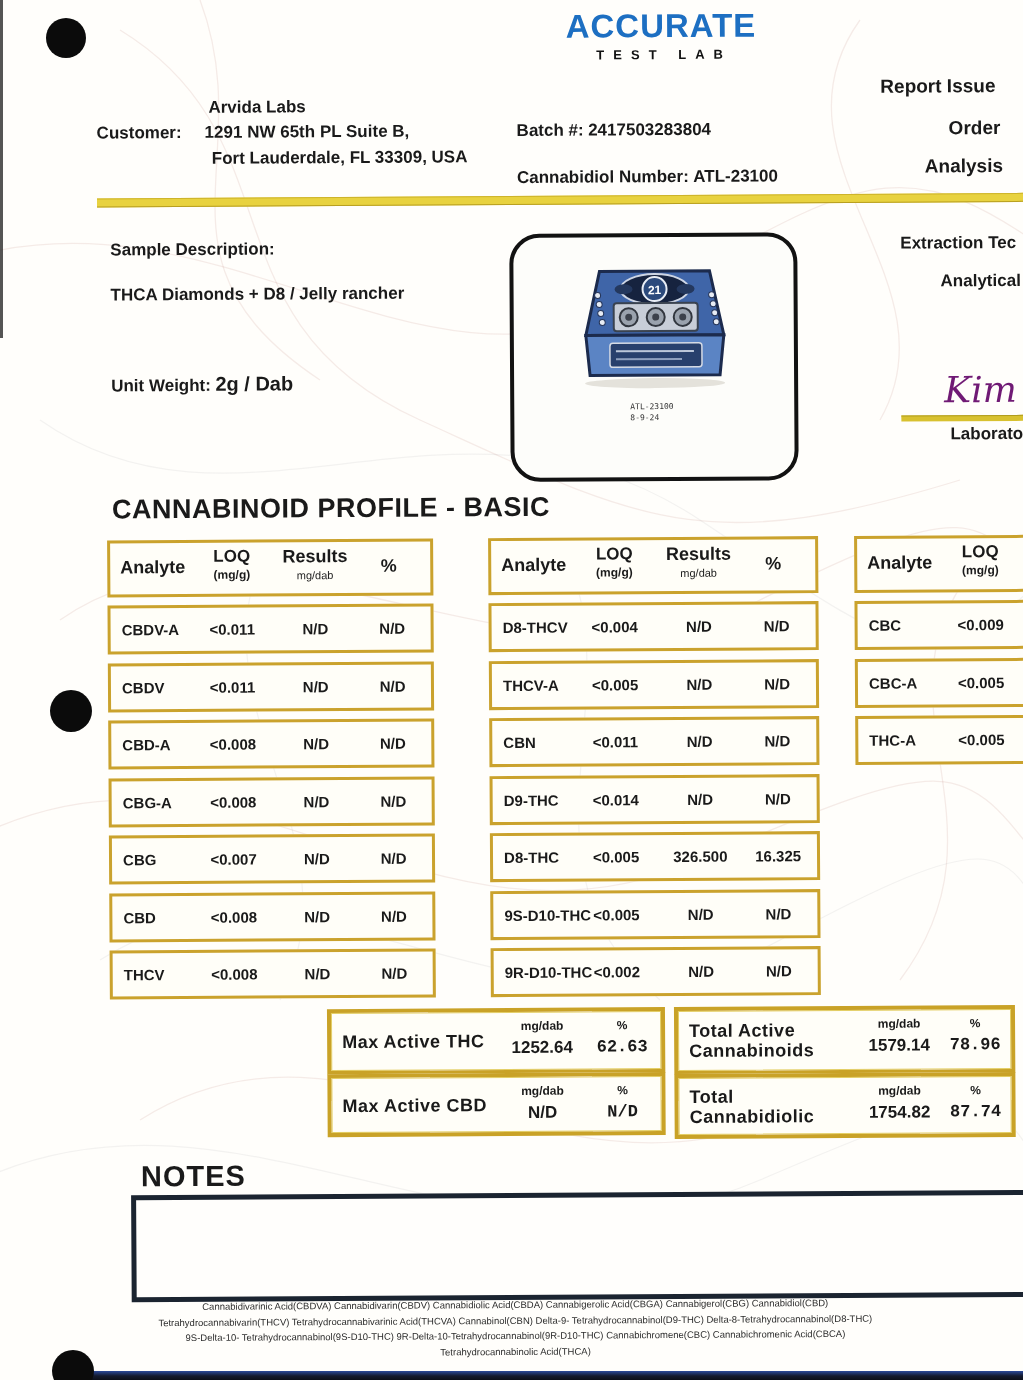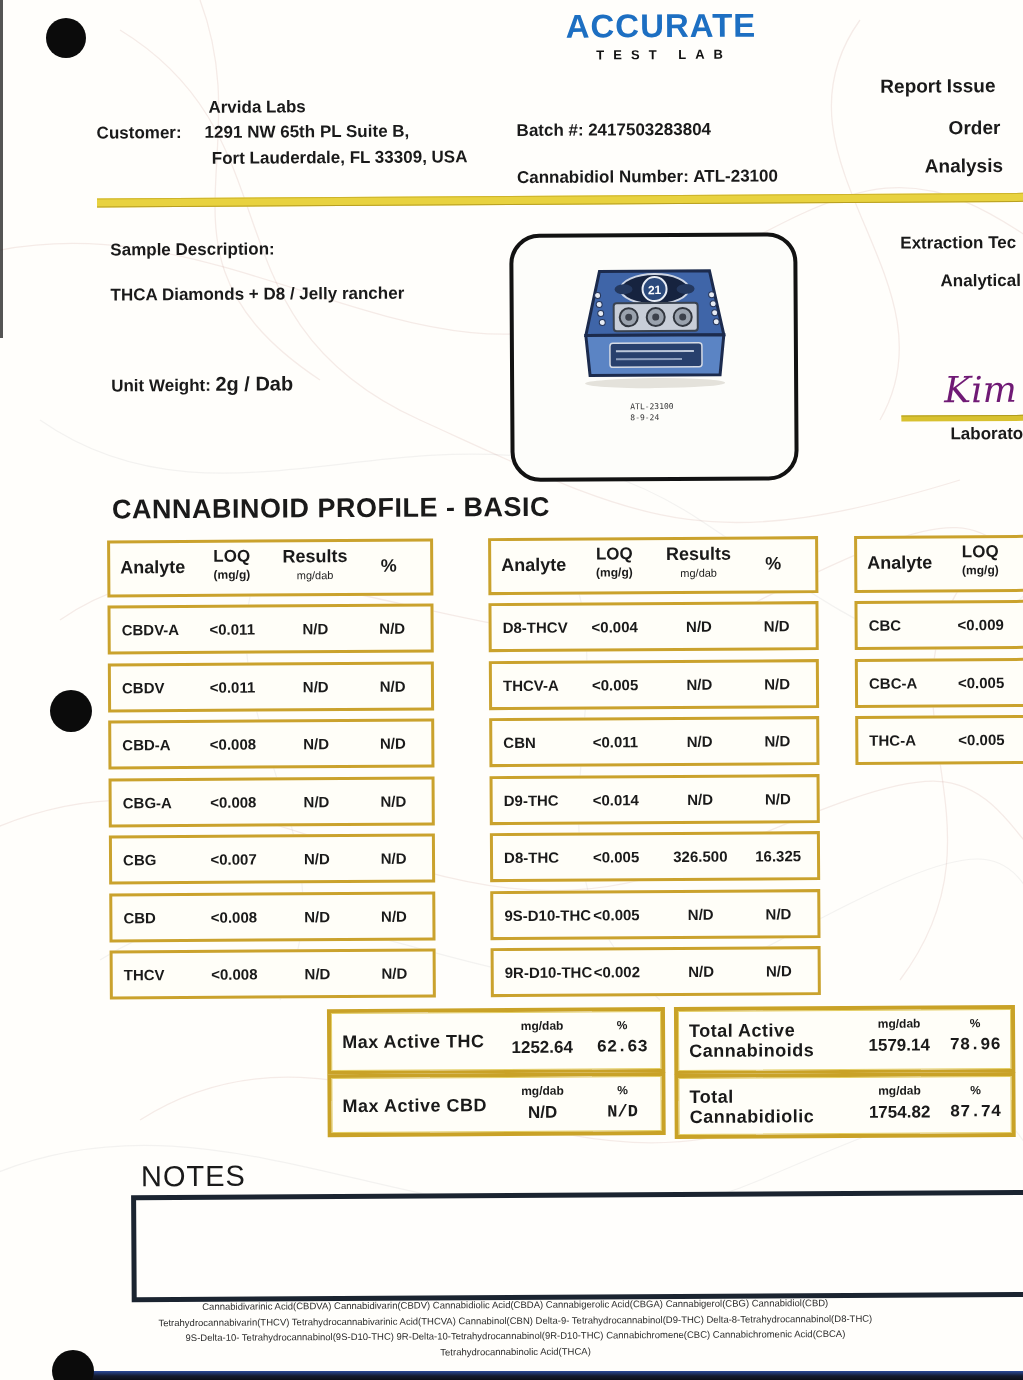--- a/index.html
+++ b/index.html
@@ -56,21 +56,21 @@
   .sum{position:absolute;border:4px solid #c9a227;background:#fffef8;
        box-shadow:inset 0 0 0 1px #e4cf66;z-index:2;}
   .sum-label{position:absolute;left:11px;top:50%;transform:translateY(-50%);
              font-size:18px;font-weight:bold;letter-spacing:.5px;line-height:20px;white-space:pre-line;}
   .sum-u1,.sum-u2{position:absolute;top:7px;font-size:12px;font-weight:bold;text-align:center;width:70px;}
   .sum-v1,.sum-v2{position:absolute;top:26px;font-size:17px;font-weight:bold;text-align:center;width:90px;}
   .sum-u1{left:176px;} .sum-u2{left:256px;}
   .sum-v1{left:166px;} .sum-v2{left:246px;font-family:Liberation Mono, monospace;}
 
   
-  .notes-title{font-size:29px;font-weight:normal;letter-spacing:1px;}
+  .notes-title{font-size:29px;font-weight:bold;letter-spacing:1px;}
   .notes-box{left:128px;top:1193px;width:910px;height:97px;border:5px solid #1b2430;background:#fffefc;}
 
   .footer{left:0;top:1297px;width:1023px;text-align:center;font-size:9.5px;color:#2c2c2c;line-height:15.5px;}
 </style>
 </head>
 <body>
 
 <div class="page">
 
   <svg class="texture" width="1023" height="1380" viewBox="0 0 1023 1380">

